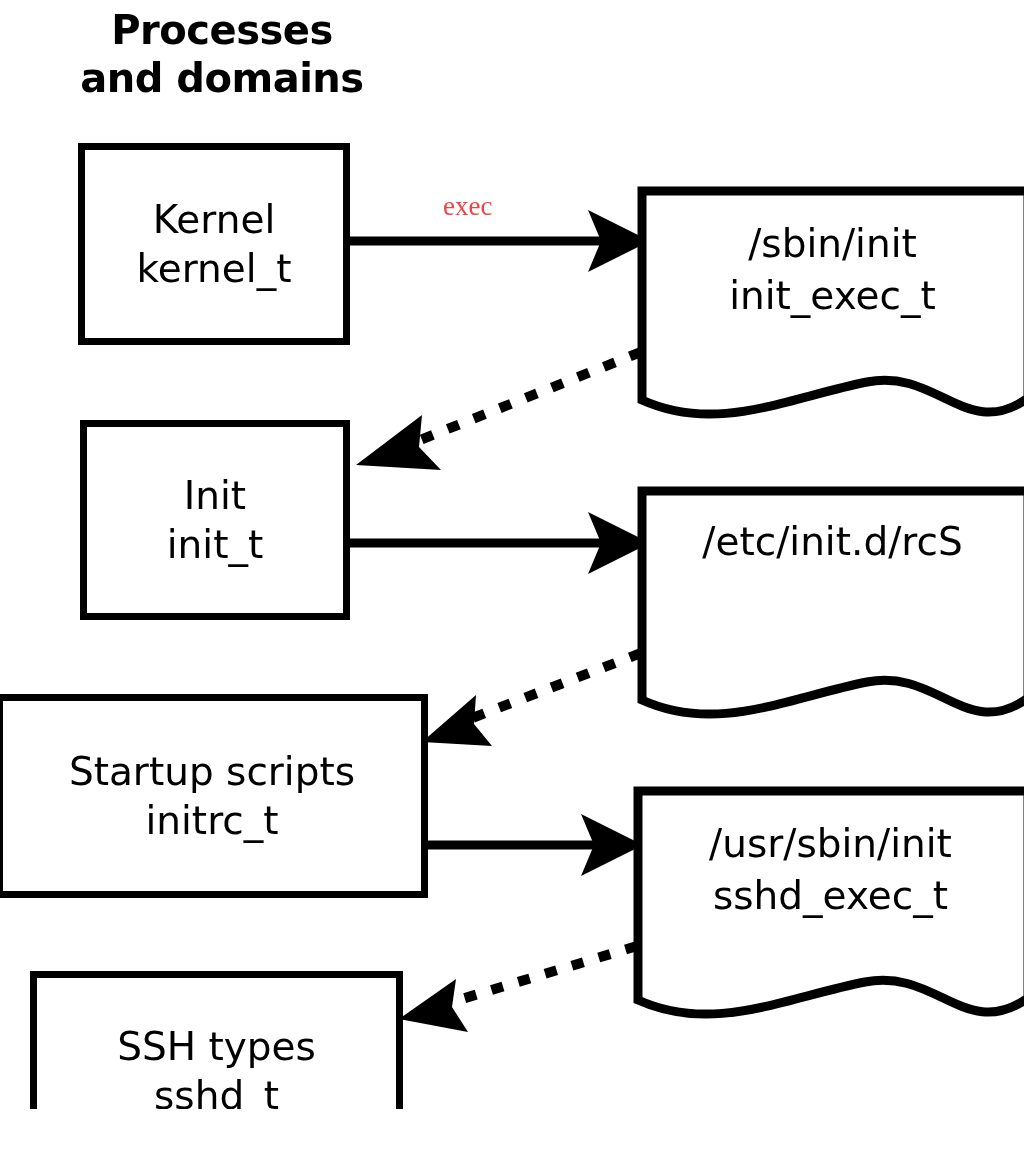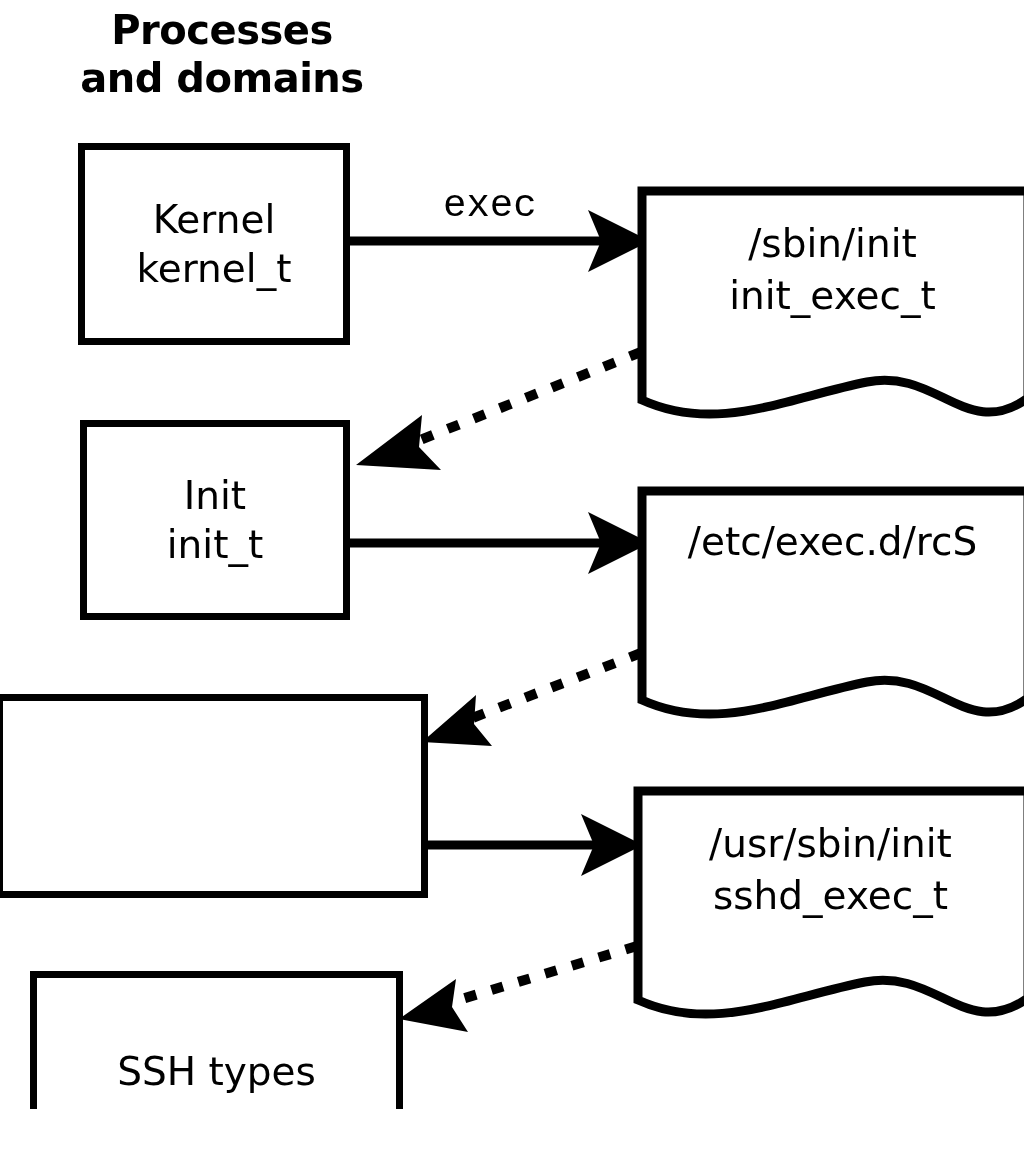--- a/index.html
+++ b/index.html
@@ -97,24 +97,24 @@
   #connectors {
     position: absolute;
     left: 0;
     top: 0;
     width: 1024px;
     height: 1173px;
     pointer-events: none;
   }
   .edge-label {
     position: absolute;
-    font-family: Liberation Mono, monospace;
-    font-size: 39px;
+    font-family: Liberation Serif, serif;
+    font-size: 27px;
     line-height: 44px;
-    color: #000000;
+    color: #ef4444;
     white-space: nowrap;
   }
   #label-exec { left: 443px; top: 184px; }
 </style>
 </head>
 <body>
 
 <div id="diagram-root">
 
   <div class="column-header" id="header-processes">Processes
@@ -160,24 +160,27 @@
     <div class="line">Kernel</div>
     <div class="line">kernel_t</div>
   </div>
 
   <div class="process-box" id="box-init">
     <div class="line">Init</div>
     <div class="line">init_t</div>
   </div>
 
   <div class="process-box" id="box-initrc">
+    <div class="line">Startup scripts</div>
+    <div class="line">initrc_t</div>
   </div>
 
   <div class="process-box" id="box-sshd">
     <div class="line">SSH types</div>
+    <div class="line">sshd_t</div>
   </div>
 
   <div class="object-doc" id="doc-init">
     <svg width="391" height="248" viewBox="0 0 391 248" xmlns="http://www.w3.org/2000/svg">
       <path d="M 5 214 L 5 5 L 391 5 L 391 212
                C 330 256 300 182 230 196
                C 150 212 80 248 5 214 Z" fill="#ffffff" stroke="#000000" stroke-width="9" stroke-linejoin="miter" stroke-linecap="butt"></path>
     </svg>
     <div class="doc-text">
       <div class="line">/sbin/init</div>
@@ -185,21 +188,21 @@
     </div>
   </div>
 
   <div class="object-doc" id="doc-initrc">
     <svg width="391" height="248" viewBox="0 0 391 248" xmlns="http://www.w3.org/2000/svg">
       <path d="M 5 214 L 5 5 L 391 5 L 391 212
                C 330 256 300 182 230 196
                C 150 212 80 248 5 214 Z" fill="#ffffff" stroke="#000000" stroke-width="9" stroke-linejoin="miter" stroke-linecap="butt"></path>
     </svg>
     <div class="doc-text">
-      <div class="line">/etc/exec.d/rcS</div>
+      <div class="line">/etc/init.d/rcS</div>
     </div>
   </div>
 
   <div class="object-doc" id="doc-sshd">
     <svg width="395" height="248" viewBox="0 0 395 248" xmlns="http://www.w3.org/2000/svg">
       <path d="M 5 214 L 5 5 L 395 5 L 395 212
                C 333 256 303 182 232 196
                C 151 212 80 248 5 214 Z" fill="#ffffff" stroke="#000000" stroke-width="9" stroke-linejoin="miter" stroke-linecap="butt"></path>
     </svg>
     <div class="doc-text">

